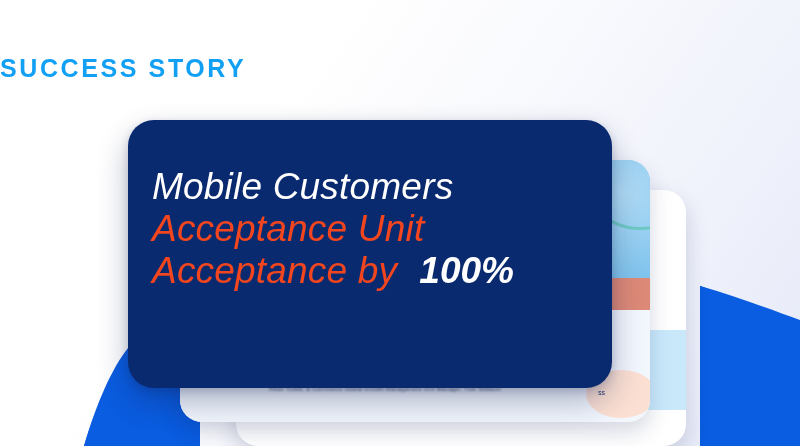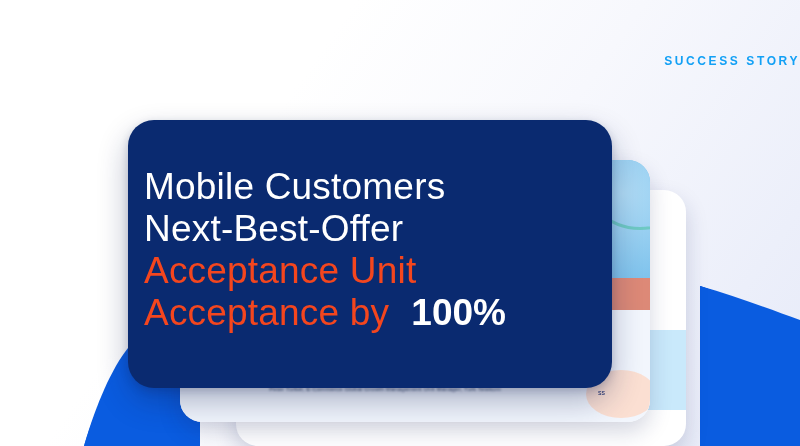--- a/index.html
+++ b/index.html
@@ -78,39 +78,39 @@
   
   #card-front {
     position:absolute;
     left:128px; top:120px; width:484px; height:268px;
     background:#0a2a70;
     border-radius:26px;
     box-shadow:0 14px 30px rgba(15,30,80,.30), 0 3px 8px rgba(15,30,80,.18);
     overflow:hidden;
   }
   #headline {
-    position:absolute; left:16px; top:46px; right:18px;
+    position:absolute; left:24px; top:46px; right:18px;font-style:italic;
   }
   .hl-line {
     font-size:37px;
     line-height:42px;
     font-weight:400;
     letter-spacing:0.2px;
     white-space:nowrap;
   }
   .hl-white { color:#ffffff; }
   .hl-orange { color:#f4461e; }
   .hl-pct { color:#ffffff; font-weight:700; letter-spacing:0px; }
 
   
   #eyebrow {
     position:absolute; top:54px; left:0; width:100%;
-    text-align:right;
+    text-align:left;
     color:#12a0f5;
-    font-size:12px;
+    font-size:25px;
     font-weight:700;
     letter-spacing:2.6px;
   }
 </style>
 </head>
 <body>
 
 <div id="bg-shapes">
   <svg width="800" height="446" viewBox="0 0 800 446">
 
@@ -144,17 +144,16 @@
   <div class="mid-blob"></div>
   <div class="mid-text" style="left:424px; top:138px;">s,</div>
   <div class="mid-text" style="left:418px; top:228px;">ss</div>
 </div>
 
 <div id="caption">Peter Turkel, E-Commerce Global Growth Management Unit Manager, Turk Telekom</div>
 
 <div id="card-front">
   <div id="headline">
     <div class="hl-line hl-white">Mobile Customers</div>
-    <div class="hl-line hl-white">Next-Best-Offer</div>
     <div class="hl-line hl-orange">Acceptance Unit</div>
     <div class="hl-line"><span class="hl-orange">Acceptance by</span><span class="hl-pct" style="margin-left:22px;">100%</span></div>
   </div>
 </div>
 
 </body></html>

